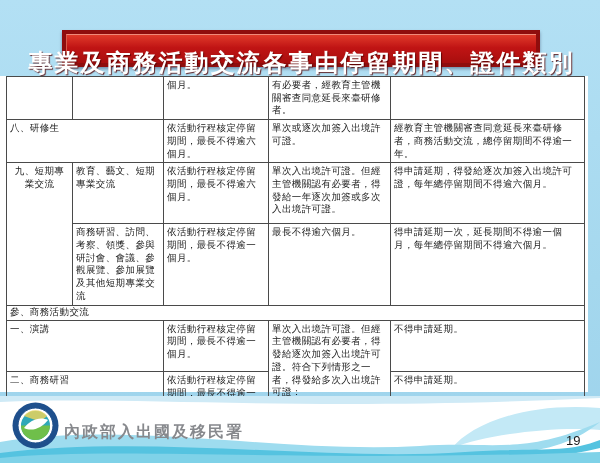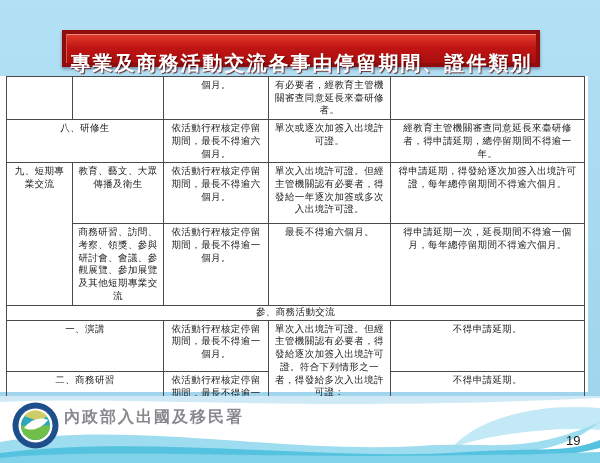--- a/index.html
+++ b/index.html
@@ -15,51 +15,51 @@
     box-shadow:0 2px 3px rgba(0,0,40,.35);
     padding:0;box-sizing:border-box;
   }
   .banner-inner{
     position:absolute;left:4px;top:4px;right:4px;bottom:4px;
     background:linear-gradient(180deg,#e03a2a 0%,#c01414 45%,#a80e0e 100%);
     border-top:1px solid #f08a7a;border-left:1px solid #d85a4a;
     display:flex;align-items:center;justify-content:center;
   }
   .banner-inner .title{
-    color:#ffffff;font-weight:bold;font-size:20px;letter-spacing:2px;
+    color:#ffffff;font-weight:bold;font-size:24px;letter-spacing:2px;
     text-shadow:1px 1px 1px rgba(80,0,0,.8);white-space:nowrap;margin-top:28px;
   }
   
   .table-panel{
     position:absolute;left:0;top:76px;width:588px;height:316px;background:#ffffff;
   }
   table.doc{
     position:absolute;left:6px;top:0;border-collapse:collapse;table-layout:fixed;
     width:578px;font-size:9.5px;color:#1a1a1a;
   }
   table.doc td{
     border:1px solid #4a4a4a;vertical-align:top;padding:2px 3px;
-    line-height:1.34;letter-spacing:.4px;overflow:hidden;text-align:center;
+    line-height:1.34;letter-spacing:.4px;overflow:hidden;
   }
   td.center{text-align:center;}
   td.pre{white-space:pre-line;}
   tr.sec td{padding:1px 3px;line-height:1.1;}
   
   .footer{
     position:absolute;left:0;top:396px;width:600px;height:67px;background:#ffffff;
   }
   .footer svg.waves{position:absolute;left:0;top:0;}
   .logo{
     position:absolute;left:12px;top:6px;width:47px;height:47px;
   }
   .agency{
     position:absolute;left:64px;top:12px;color:#87898d;
     font-family:"Liberation Sans","DejaVu Sans",sans-serif;line-height:1.1;
   }
-  .agency .zh{font-size:16px;letter-spacing:2px;font-weight:bold;}
+  .agency .zh{font-size:16px;letter-spacing:2px;font-weight:bold;margin-top:15px;}
   .agency .en{font-size:13.5px;letter-spacing:.2px;}
   .pagenum{
     position:absolute;left:553px;top:37px;font-size:13px;color:#1a1a1a;
     font-family:"Liberation Sans","DejaVu Sans",sans-serif;
     margin-left:13px;
   }
 </style>
 </head>
 <body>
 
@@ -83,25 +83,25 @@
       <td></td>
       <td></td>
       <td>個月。</td>
       <td>有必要者，經教育主管機關審查同意延長來臺研修者。</td>
       <td></td>
     </tr>
     <tr style="height:38px">
       <td colspan="2">八、研修生</td>
       <td>依活動行程核定停留期間，最長不得逾六個月。</td>
       <td>單次或逐次加簽入出境許可證。</td>
-      <td>經教育主管機關審查同意延長來臺研修者，得申請延期，總停留期間不得逾一年。</td>
+      <td>經教育主管機關審查同意延長來臺研修者，商務活動交流，總停留期間不得逾一年。</td>
     </tr>
     <tr style="height:61px">
       <td rowspan="2" class="center">九、短期專業交流</td>
-      <td>教育、藝文、大眾傳播及衛生</td>
+      <td>教育、藝文、短期專業交流</td>
       <td>依活動行程核定停留期間，最長不得逾六個月。</td>
       <td>單次入出境許可證。但經主管機關認有必要者，得發給一年逐次加簽或多次入出境許可證。</td>
       <td>得申請延期，得發給逐次加簽入出境許可證，每年總停留期間不得逾六個月。</td>
     </tr>
     <tr style="height:78px">
       <td>商務研習、訪問、考察、領獎、參與研討會、會議、參觀展覽、參加展覽及其他短期專業交流</td>
       <td>依活動行程核定停留期間，最長不得逾一個月。</td>
       <td>最長不得逾六個月。</td>
       <td>得申請延期一次，延長期間不得逾一個月，每年總停留期間不得逾六個月。</td>
     </tr>

